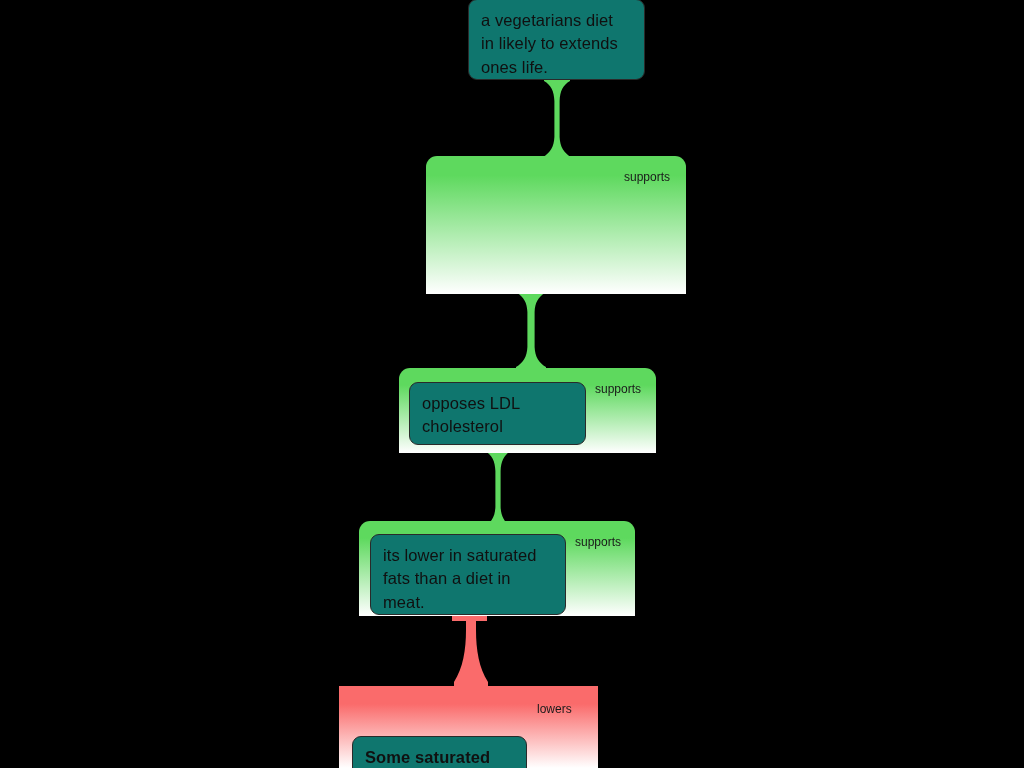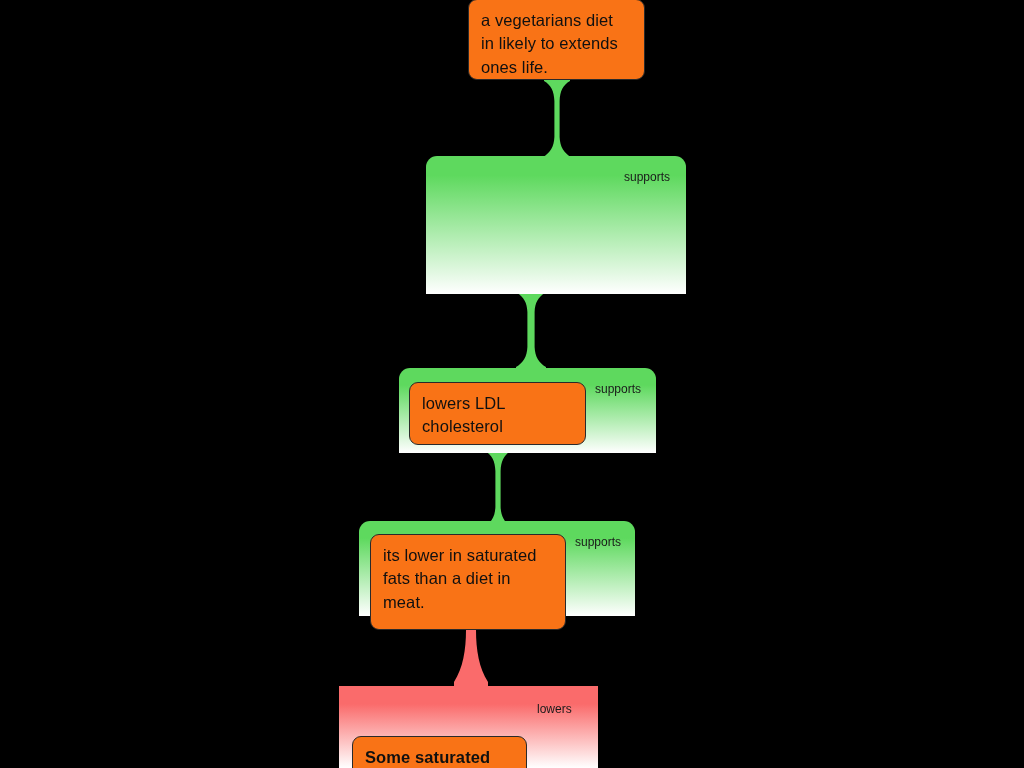--- a/index.html
+++ b/index.html
@@ -30,21 +30,21 @@
     font-size: 12px;
     line-height: 14px;
     color: #1a1a1a;
     white-space: nowrap;
   }
 
   
   .card {
     position: absolute;
     box-sizing: border-box;
-    background: #f97316;
+    background: #0f766e;
     border: 1.2px solid #2a2a2a;
     border-radius: 9px;
     padding: 9px 12px 10px 12px;
   }
   .card .card-text {
     display: block;
     font-size: 16.5px;
     line-height: 23.3px;
     color: #101010;
     white-space: pre-line;
@@ -113,30 +113,30 @@
               border-radius: 11px 11px 0 0;">
     <span class="rel-label" style="left:198px;">supports</span>
   </div>
 
   <div class="relation" style="left:399px; top:368px; width:257px; height:85px;
               background: linear-gradient(to bottom, #5ed95e 0%, #5ed95e 20%, #ffffff 100%);
               border-radius: 11px 11px 0 0;">
     <span class="rel-label" style="left:196px;">supports</span>
   </div>
   <div class="card" style="left:409px; top:382px; width:177px; height:63px;">
-    <span class="card-text">lowers LDL
+    <span class="card-text">opposes LDL
 cholesterol</span>
   </div>
 
   <div class="relation" style="left:359px; top:521px; width:276px; height:95px;
               background: linear-gradient(to bottom, #5ed95e 0%, #5ed95e 18%, #ffffff 100%);
               border-radius: 11px 11px 0 0;">
     <span class="rel-label" style="left:216px;">supports</span>
   </div>
-  <div class="card" style="left:370px; top:534px; width:196px; height:96px;">
+  <div class="card" style="left:370px; top:534px; width:196px; height:81px;">
     <span class="card-text">its lower in saturated
 fats than a diet in
 meat.</span>
   </div>
 
   <div class="relation" style="left:339px; top:686px; width:259px; height:82px;
               background: linear-gradient(to bottom, #fa6b6b 0%, #fa6b6b 22%, #ffffff 100%);
               border-radius: 0;">
     <span class="rel-label" style="left:198px; top:16px;">lowers</span>
   </div>

